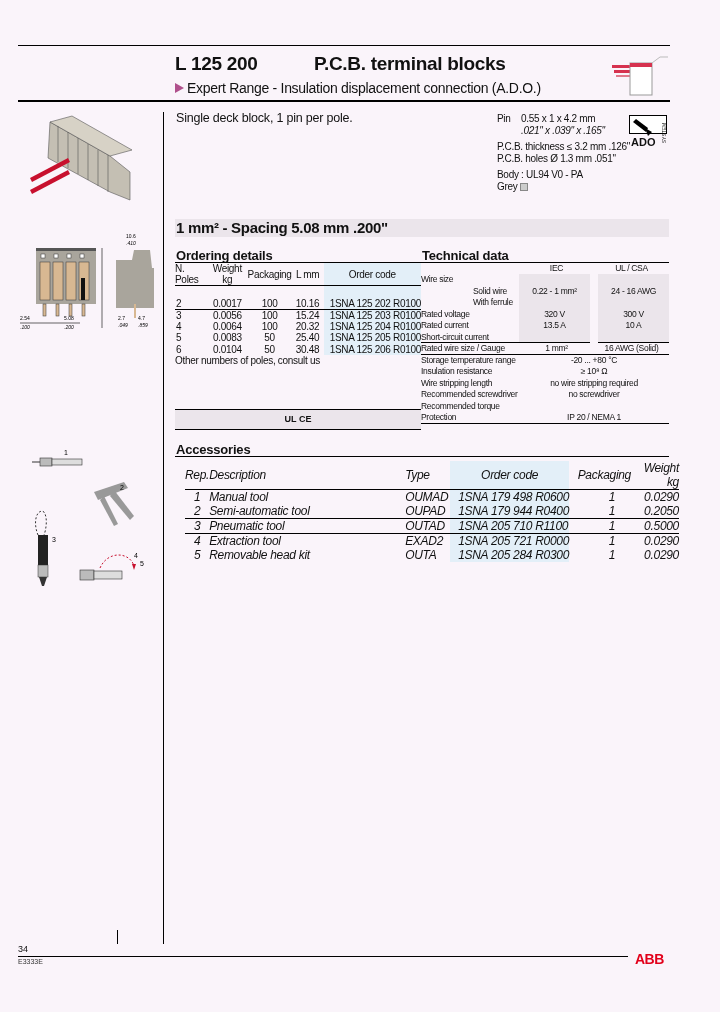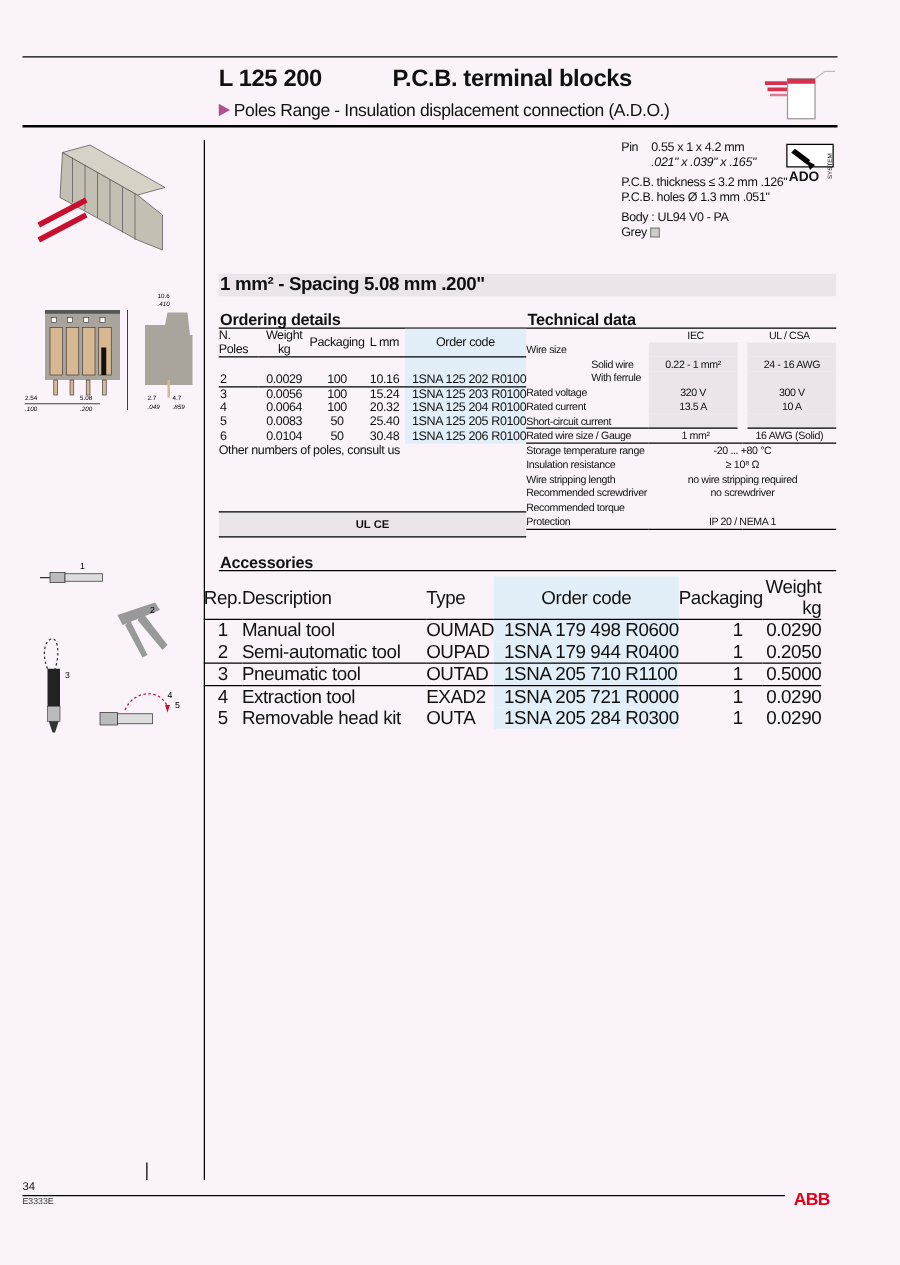--- a/index.html
+++ b/index.html
@@ -36,21 +36,21 @@
   .ord .pole { text-align: left; padding-left: 1px; }
 
   .tech { left: 421px; top: 262px; width: 248px; font-size: 8.5px; letter-spacing: -0.3px; }
   .tech td, .tech th { height: 11.5px; font-weight: normal; }
   .tech .shade { background: #ebe5eb; text-align: center; margin-left: 36px; }
   .tech .c { text-align: center; }
   .tech .sub { padding-left: 52px; }
 
   .cert-bar { left: 175px; top: 409px; width: 246px; height: 21px; background: #ebe5eb; border-top: 1px solid #000; border-bottom: 1px solid #000; font-size: 9px; text-align: center; line-height: 19px; font-weight: bold; }
 
-  .acc { left: 163px; top: 461px; width: 494px; font-size: 15px; letter-spacing: -0.3px; }
+  .acc { left: 185px; top: 461px; width: 494px; font-size: 12px; letter-spacing: -0.3px; font-style: italic; }
   .acc th { font-weight: normal; height: 12px; border-bottom: 1px solid #000; text-align: left; }
   .acc td { height: 10.5px; }
   .acc .code { background: #e3eff8; padding-left: 8px; white-space: nowrap; }
   .acc .r { text-align: right; }
   .acc .c { text-align: center; }
 
   .footer-num { left: 18px; top: 944px; font-size: 9px; }
   .footer-ref { left: 18px; top: 958px; font-size: 7px; color: #333; }
   .abb { left: 635px; top: 951px; font-size: 14px; font-weight: bold; color: #e2001a; letter-spacing: -0.5px; }
 </style>
@@ -59,21 +59,21 @@
 
 <div class="rule" style="left:18px;top:45px;width:652px;height:1px;"></div>
 <div class="rule" style="left:18px;top:100px;width:652px;height:2px;"></div>
 <div class="rule" style="left:163px;top:112px;width:1px;height:832px;"></div>
 <div class="rule" style="left:18px;top:956px;width:610px;height:1px;"></div>
 
 <div class="abs title-code">L 125 200</div>
 <div class="abs title-name">P.C.B. terminal blocks</div>
 <div class="abs subtitle">
   <span class="tri"></span>
-  <span>Poles Range - Insulation displacement connection (A.D.O.)</span>
+  <span>Expert Range - Insulation displacement connection (A.D.O.)</span>
 </div>
 
 <svg class="abs" style="left:610px;top:55px" width="62" height="42" viewBox="0 0 62 42">
   <rect x="2" y="10" width="18" height="3" fill="#d6324f"></rect>
   <rect x="4" y="15" width="16" height="3" fill="#d6324f"></rect>
   <rect x="6" y="20" width="14" height="2" fill="#e07a8c"></rect>
   <rect x="20" y="8" width="22" height="32" fill="#fff" stroke="#999"></rect>
   <rect x="20" y="8" width="22" height="4" fill="#d6324f"></rect>
   <polyline points="42,8 50,2 58,2" fill="none" stroke="#bbb"></polyline>
 </svg>
@@ -87,20 +87,21 @@
     <line x1="50" y1="26" x2="50" y2="62"></line>
       <line x1="60" y1="32" x2="60" y2="68"></line>
     <line x1="70" y1="38" x2="70" y2="74"></line>
       <line x1="80" y1="43" x2="80" y2="80"></line>
   </g>
   <polygon points="2,78 40,58 42,62 4,82" fill="#c8102e"></polygon>
   <polygon points="2,66 40,46 42,50 4,70" fill="#c8102e"></polygon>
 </svg>
 
 <div class="abs intro">
+  <p>Single deck block, 1 pin per pole.</p>
 </div>
 
 <div class="abs specs">
   <div class="row"><span style="display:inline-block;width:24px">Pin</span><span>0.55 x 1 x 4.2 mm</span></div>
   <div class="row it" style="padding-left:24px;margin-bottom:4px">.021" x .039" x .165"</div>
   <div class="row">P.C.B. thickness ≤ 3.2 mm .126"</div>
   <div class="row" style="margin-bottom:4px">P.C.B. holes Ø 1.3 mm .051"</div>
   <div class="row">Body : UL94 V0 - PA</div>
   <div class="row"><span>Grey</span> <span style="display:inline-block;width:8px;height:8px;background:#ccc;border:1px solid #888;vertical-align:middle"></span></div>
 </div>
@@ -165,21 +166,21 @@
       <th style="background:#e3eff8">Order code</th>
     </tr>
   </thead>
   <tbody>
     <tr>
         <td colspan="4" style="height:12px"></td>
         <td class="code" style="height:12px"></td>
       </tr>
     <tr style="border-bottom:1px solid #000">
       <td class="pole">2</td>
-      <td>0.0029</td>
+      <td>0.0017</td>
       <td>100</td>
       <td>10.16</td>
       <td class="code"><span>1SNA</span> <b>125 202 R01</b><span>00</span></td>
     </tr>
     <tr>
       <td class="pole">3</td>
       <td>0.0056</td>
       <td>100</td>
       <td>15.24</td>
       <td class="code"><span>1SNA</span> <b>125 203 R01</b><span>00</span></td>

